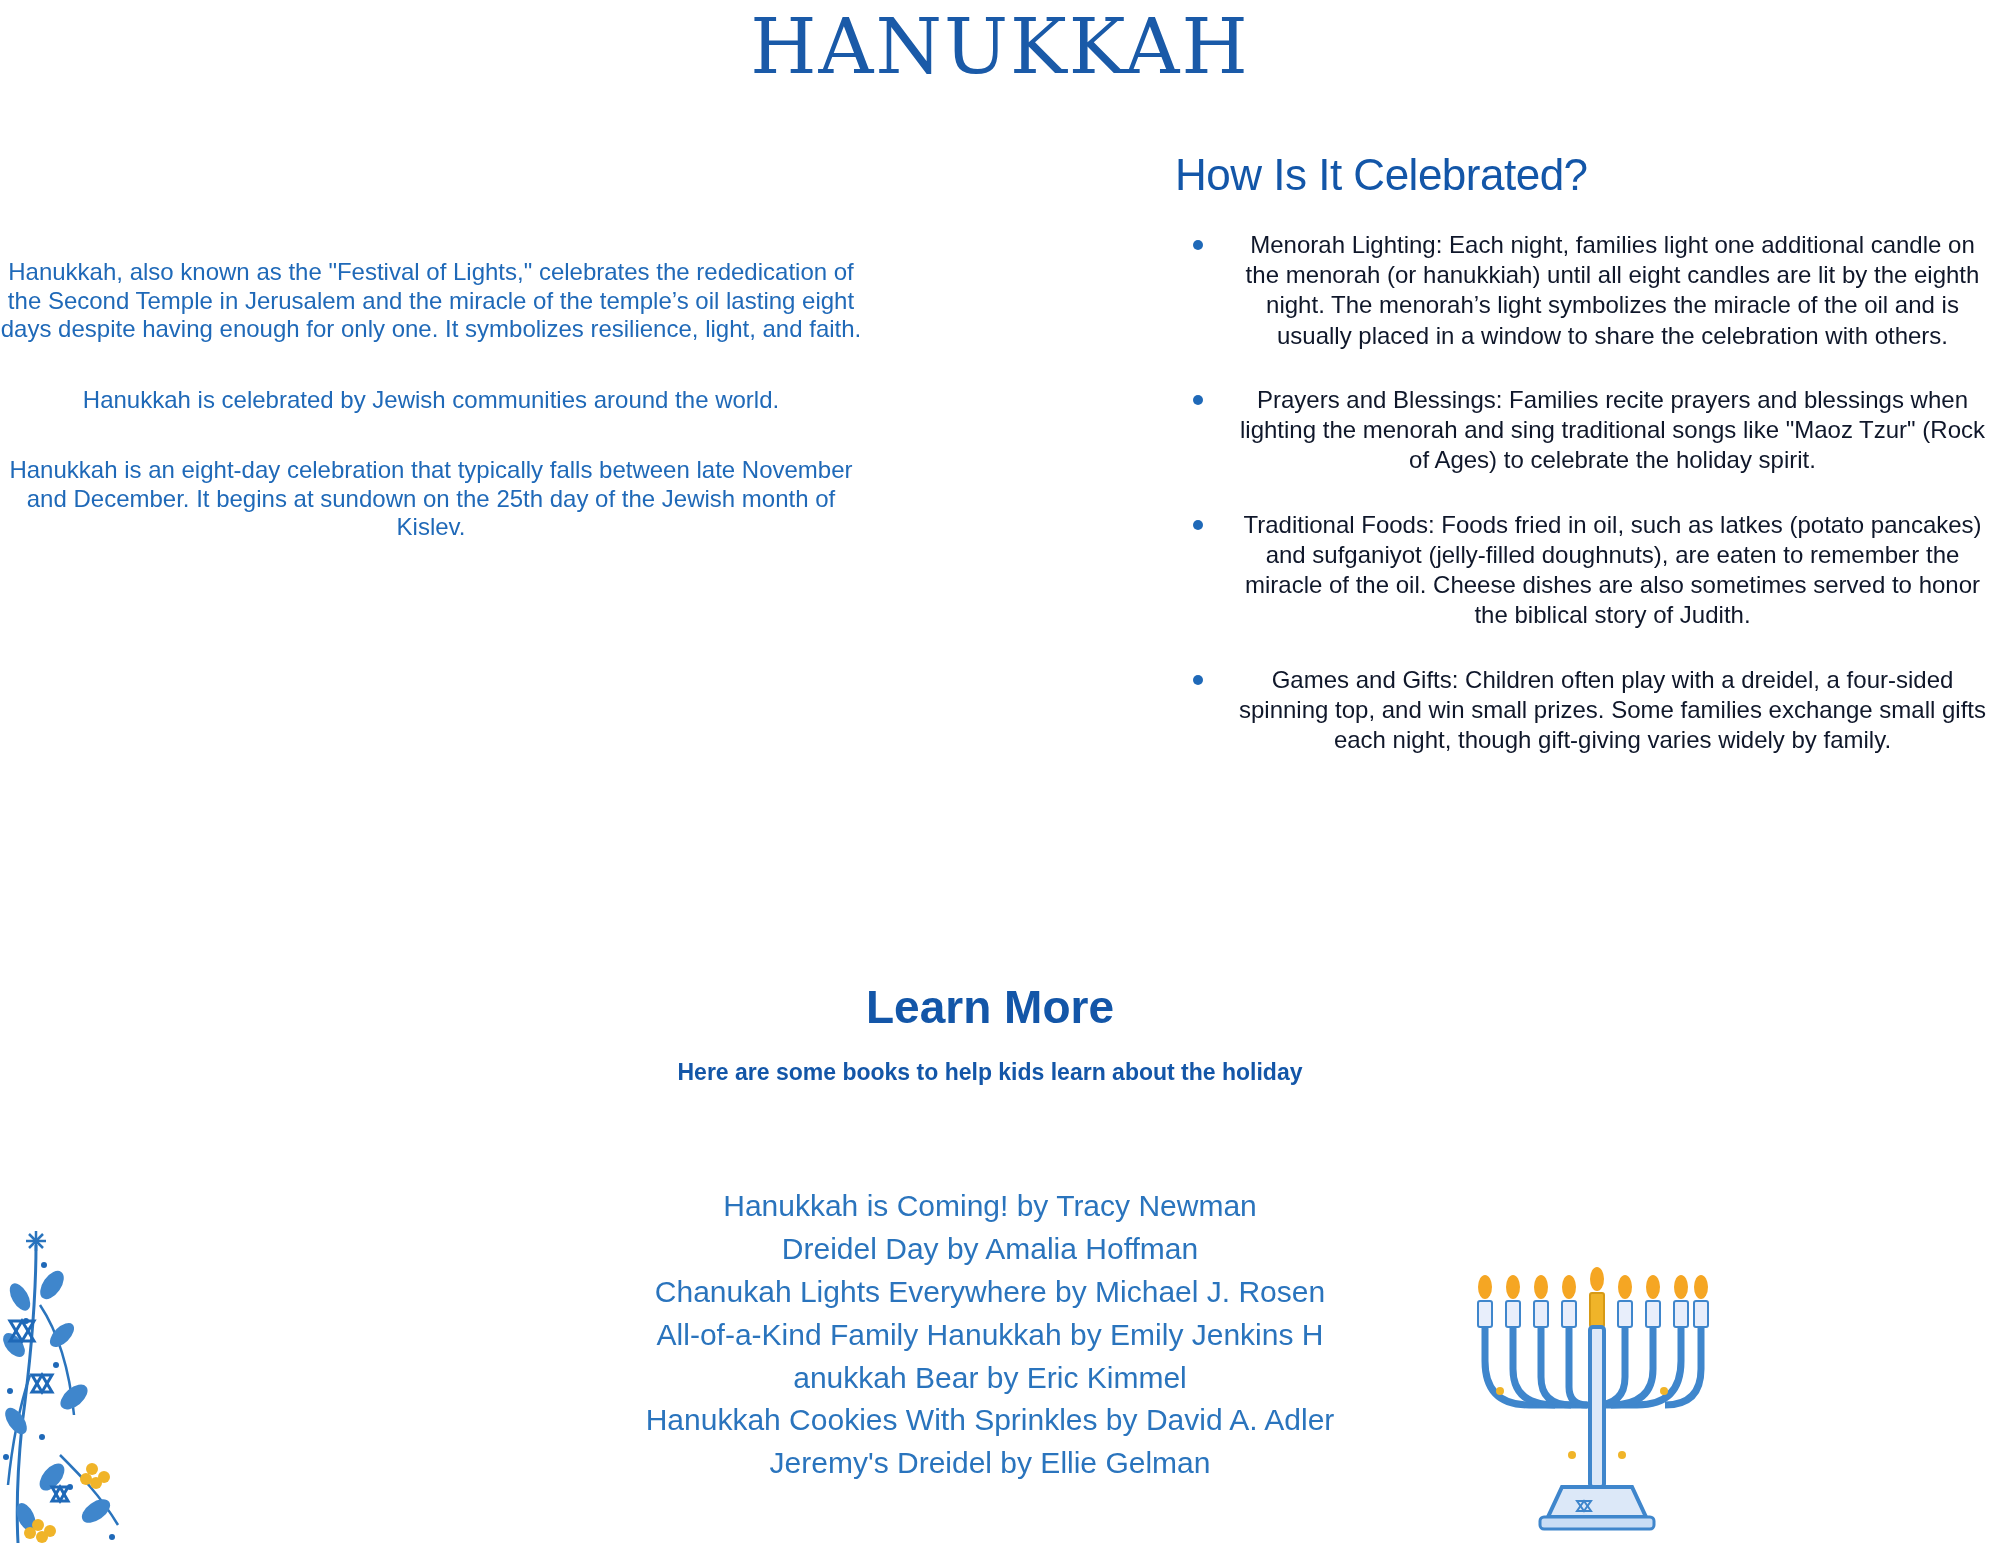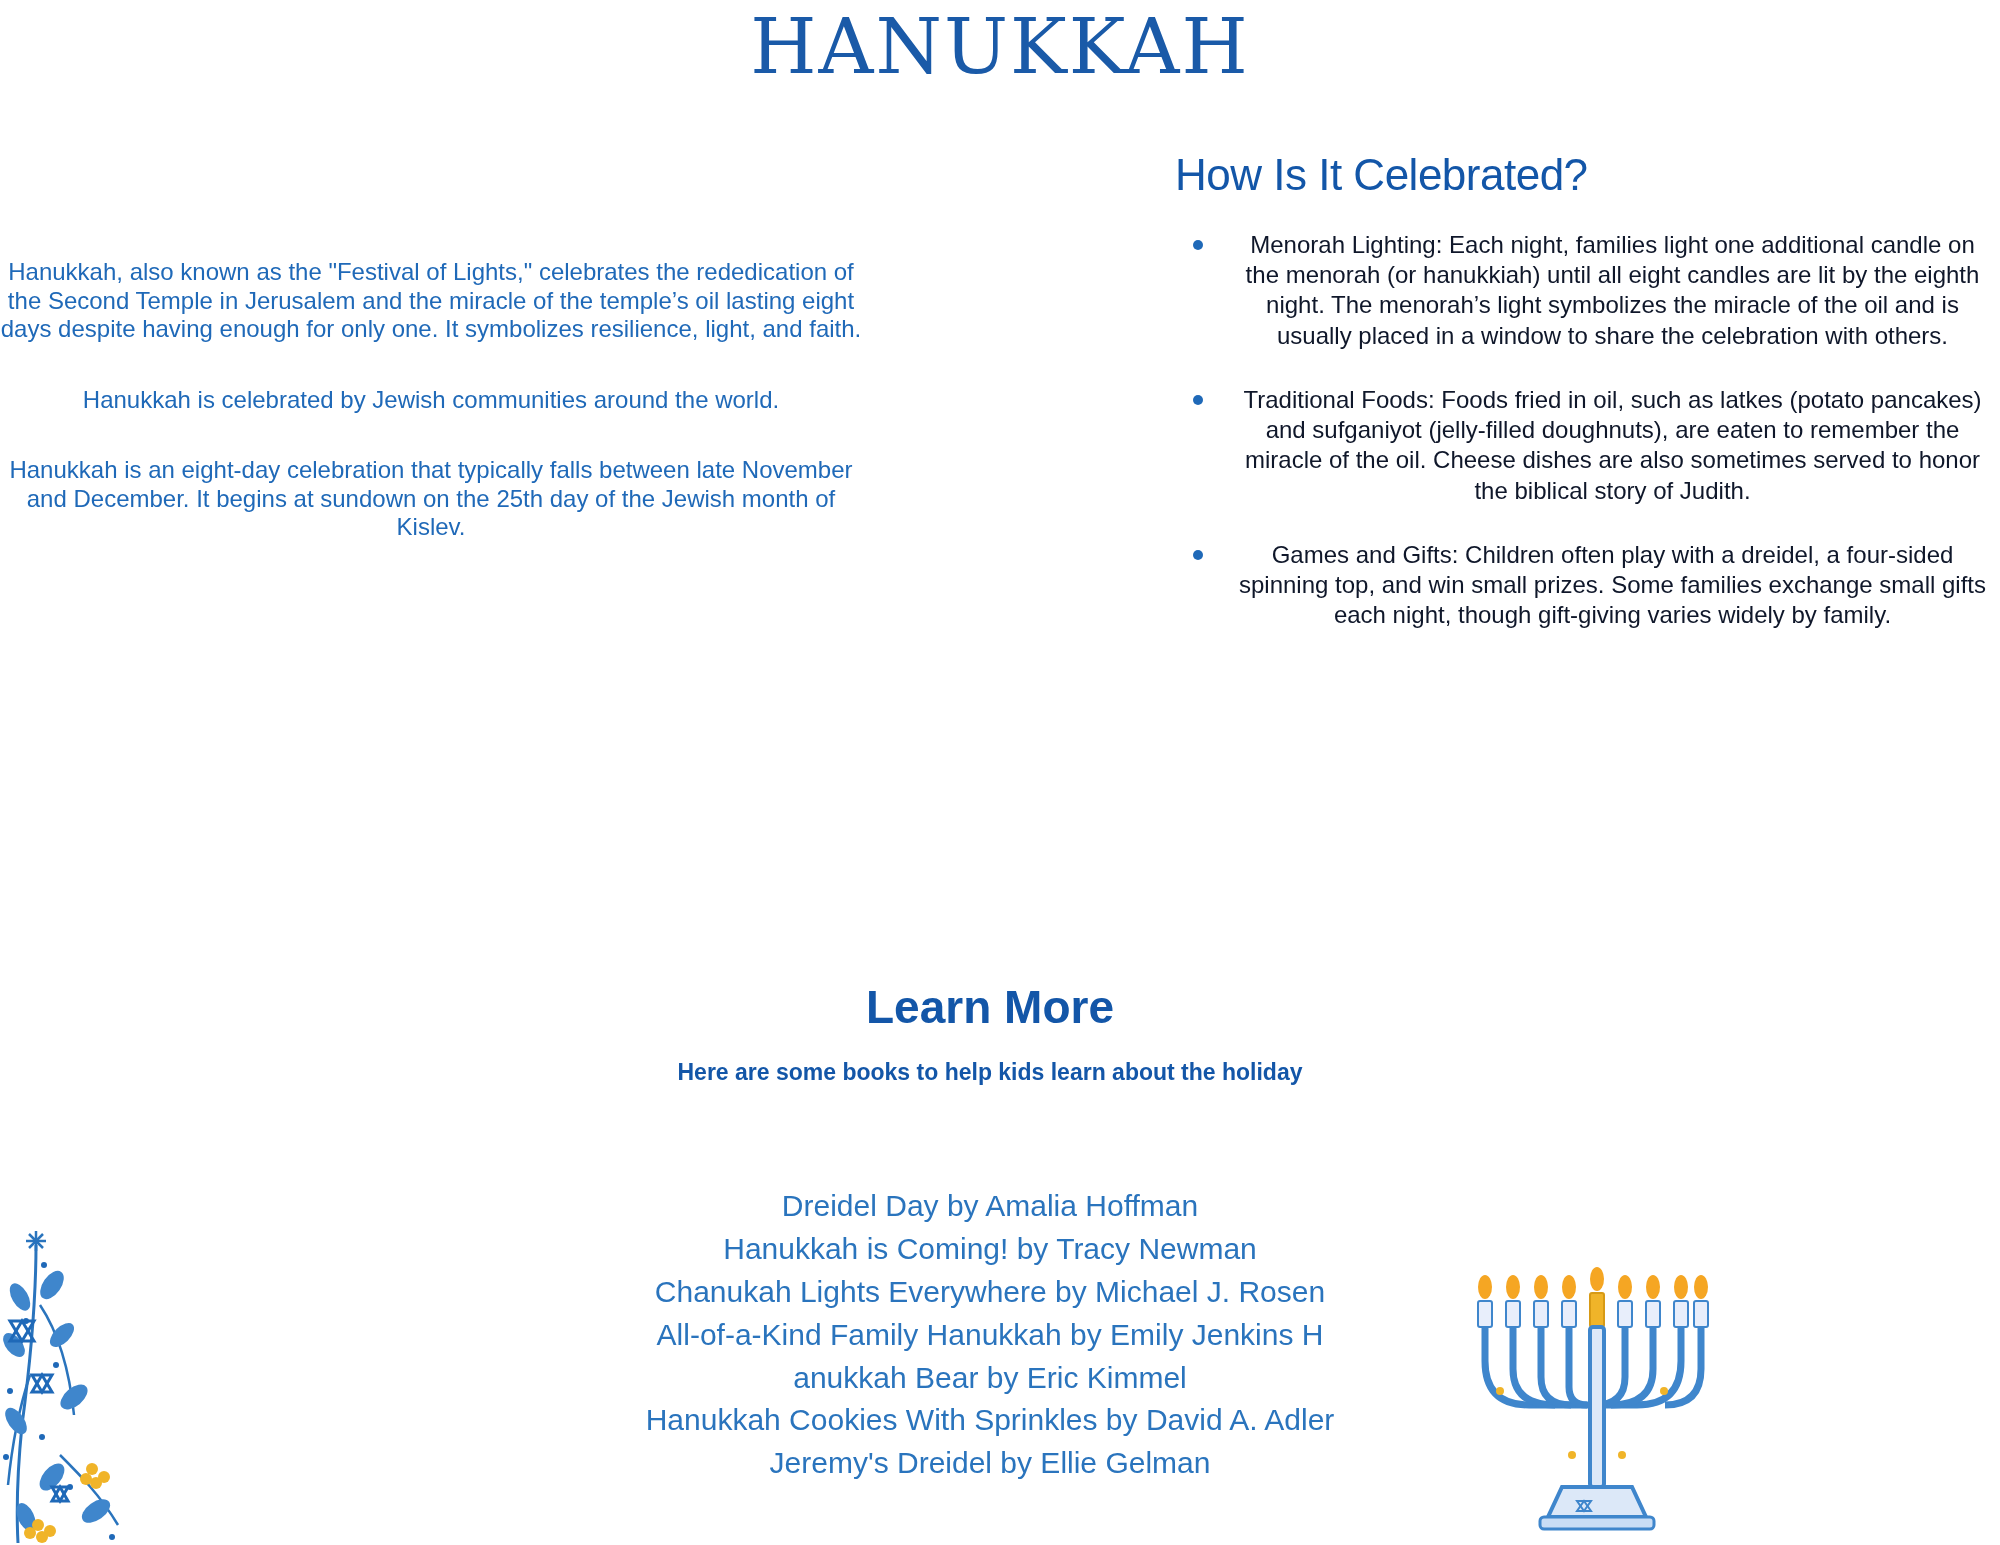--- a/index.html
+++ b/index.html
@@ -154,37 +154,41 @@
     <p>Hanukkah is celebrated by Jewish communities around the world.</p>
     <p>Hanukkah is an eight-day celebration that typically falls between late November and December. It begins at sundown on the 25th day of the Jewish month of Kislev.</p>
   </div>
 
   <div class="right-col">
     <div class="right-head">How Is It Celebrated?</div>
     <ul class="bullets">
       <li>
         <span class="dot"></span>
         <span>Menorah Lighting: Each night, families light one additional candle on the menorah (or hanukkiah) until all eight candles are lit by the eighth night. The menorah’s light symbolizes the miracle of the oil and is usually placed in a window to share the celebration with others.</span>
+      </li>
+      <li>
+        <span class="dot"></span>
+        <span>Prayers and Blessings: Families recite prayers and blessings when lighting the menorah and sing traditional songs like "Maoz Tzur" (Rock of Ages) to celebrate the holiday spirit.</span>
       </li>
       <li>
         <span class="dot"></span>
         <span>Traditional Foods: Foods fried in oil, such as latkes (potato pancakes) and sufganiyot (jelly-filled doughnuts), are eaten to remember the miracle of the oil. Cheese dishes are also sometimes served to honor the biblical story of Judith.</span>
       </li>
       <li>
         <span class="dot"></span>
         <span>Games and Gifts: Children often play with a dreidel, a four-sided spinning top, and win small prizes. Some families exchange small gifts each night, though gift-giving varies widely by family.</span>
       </li>
     </ul>
   </div>
 
   <div class="learn-more-title">Learn More</div>
   <div class="learn-more-sub">Here are some books to help kids learn about the holiday</div>
   <div class="book-list">
+    <div>Hanukkah is Coming! by Tracy Newman</div>
     <div>Dreidel Day by Amalia Hoffman</div>
-    <div>Hanukkah is Coming! by Tracy Newman</div>
     <div>Chanukah Lights Everywhere by Michael J. Rosen</div>
     <div>All-of-a-Kind Family Hanukkah by Emily Jenkins H</div>
     <div>anukkah Bear by Eric Kimmel</div>
     <div>Hanukkah Cookies With Sprinkles by David A. Adler</div>
     <div>Jeremy's Dreidel by Ellie Gelman</div>
   </div>
 
   <svg class="corner-deco" viewBox="0 0 230 320">
     <g fill="#2a74bd">
 

